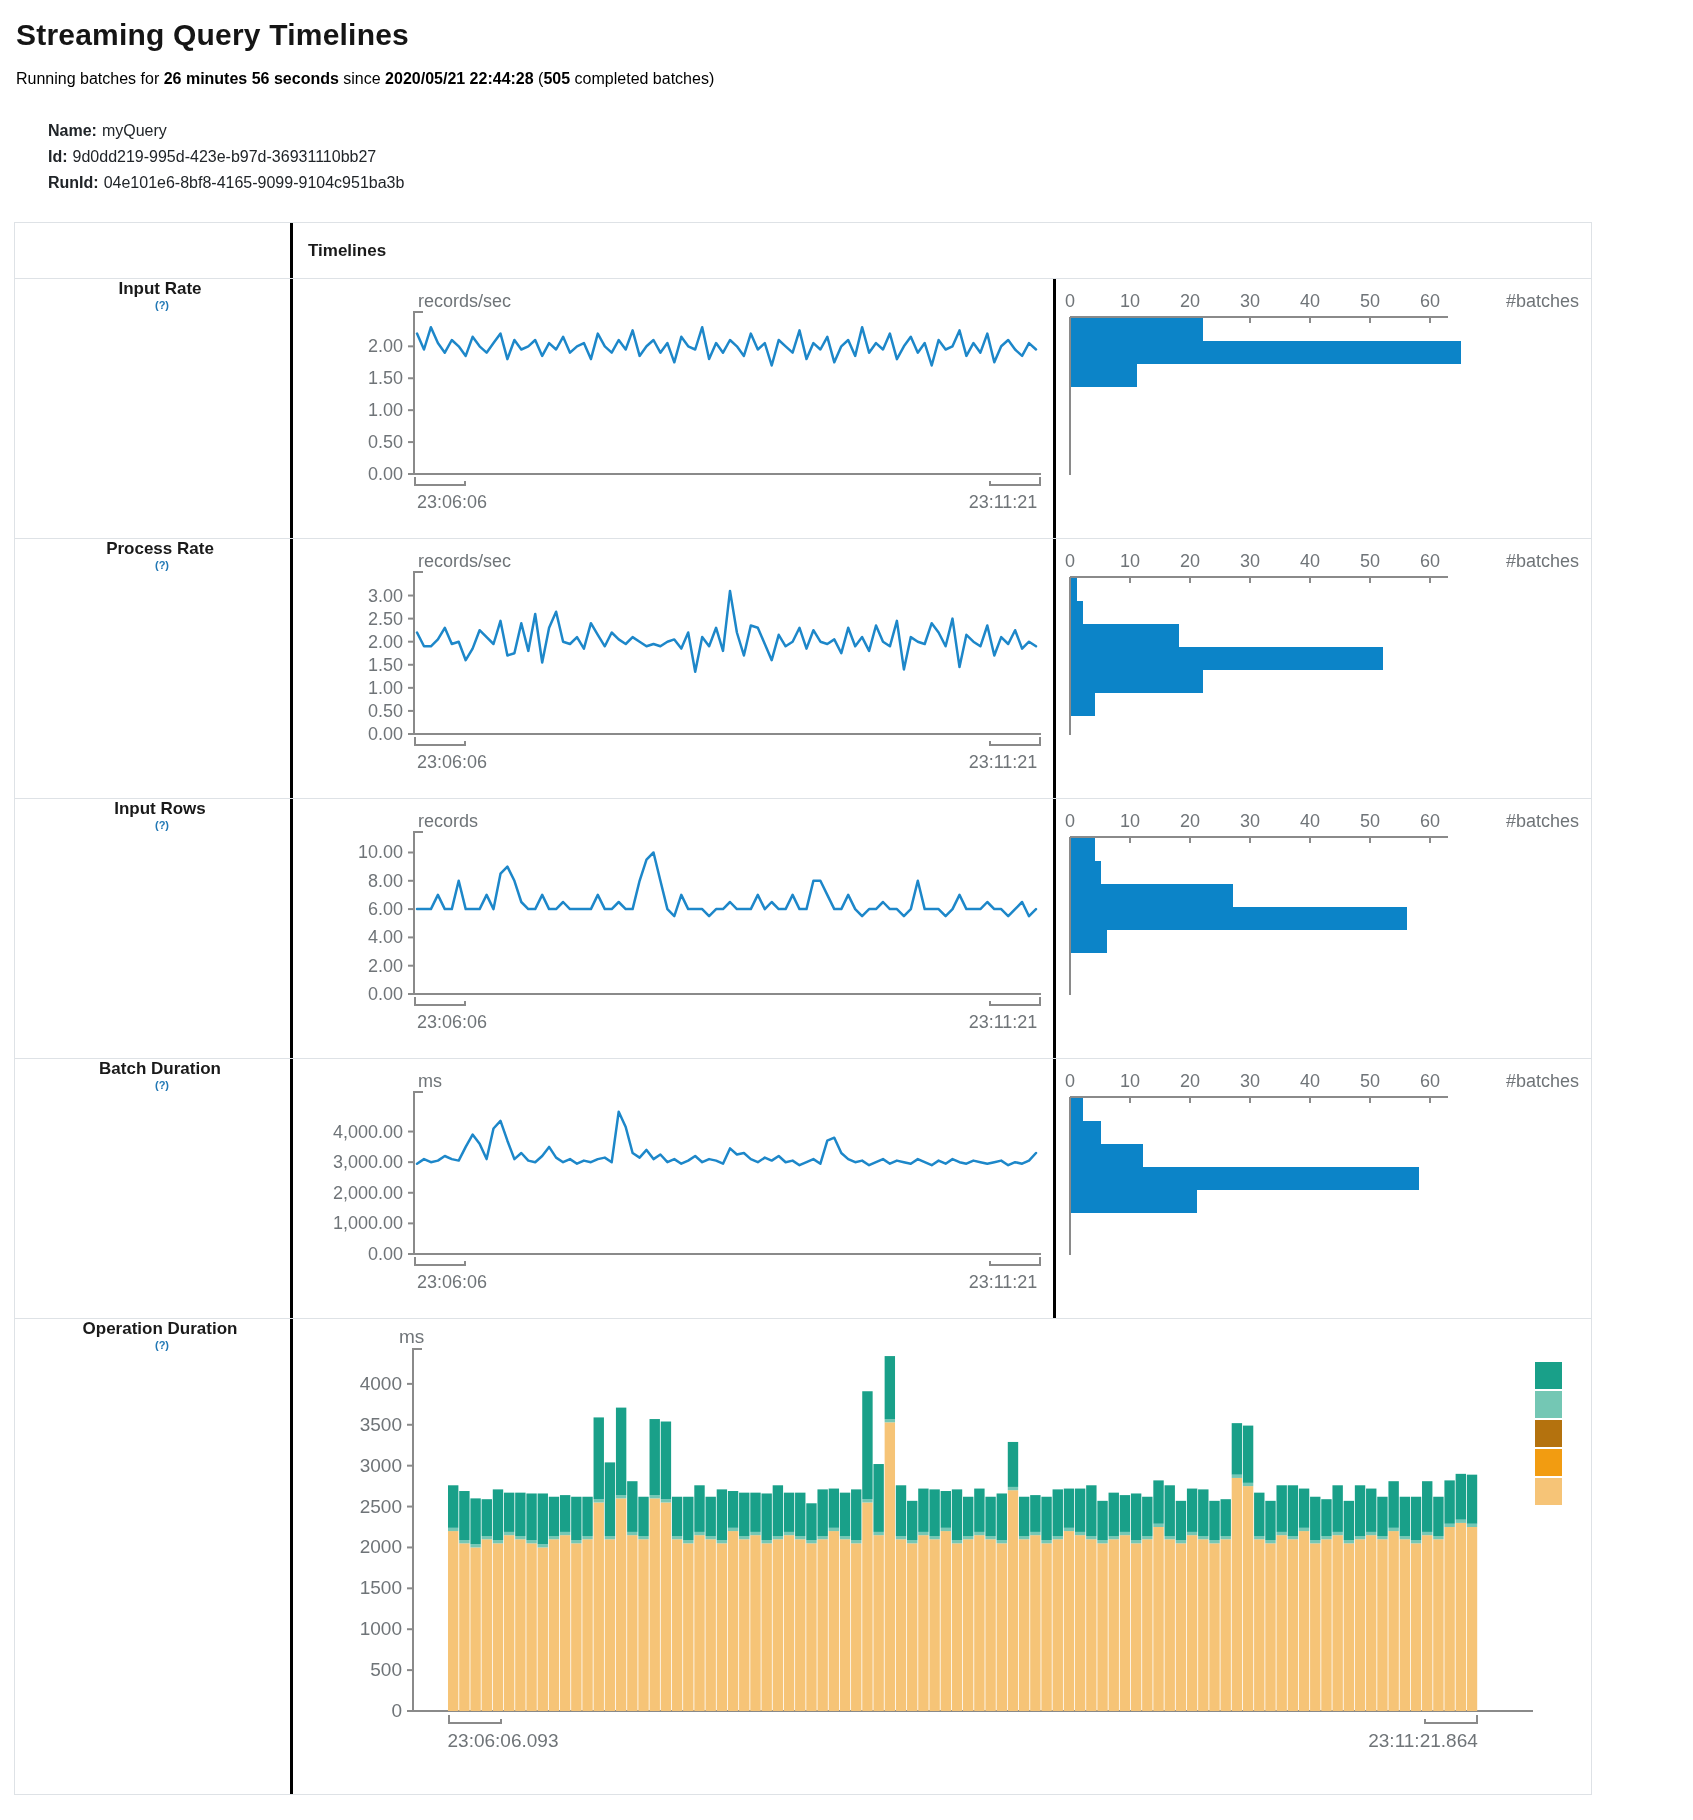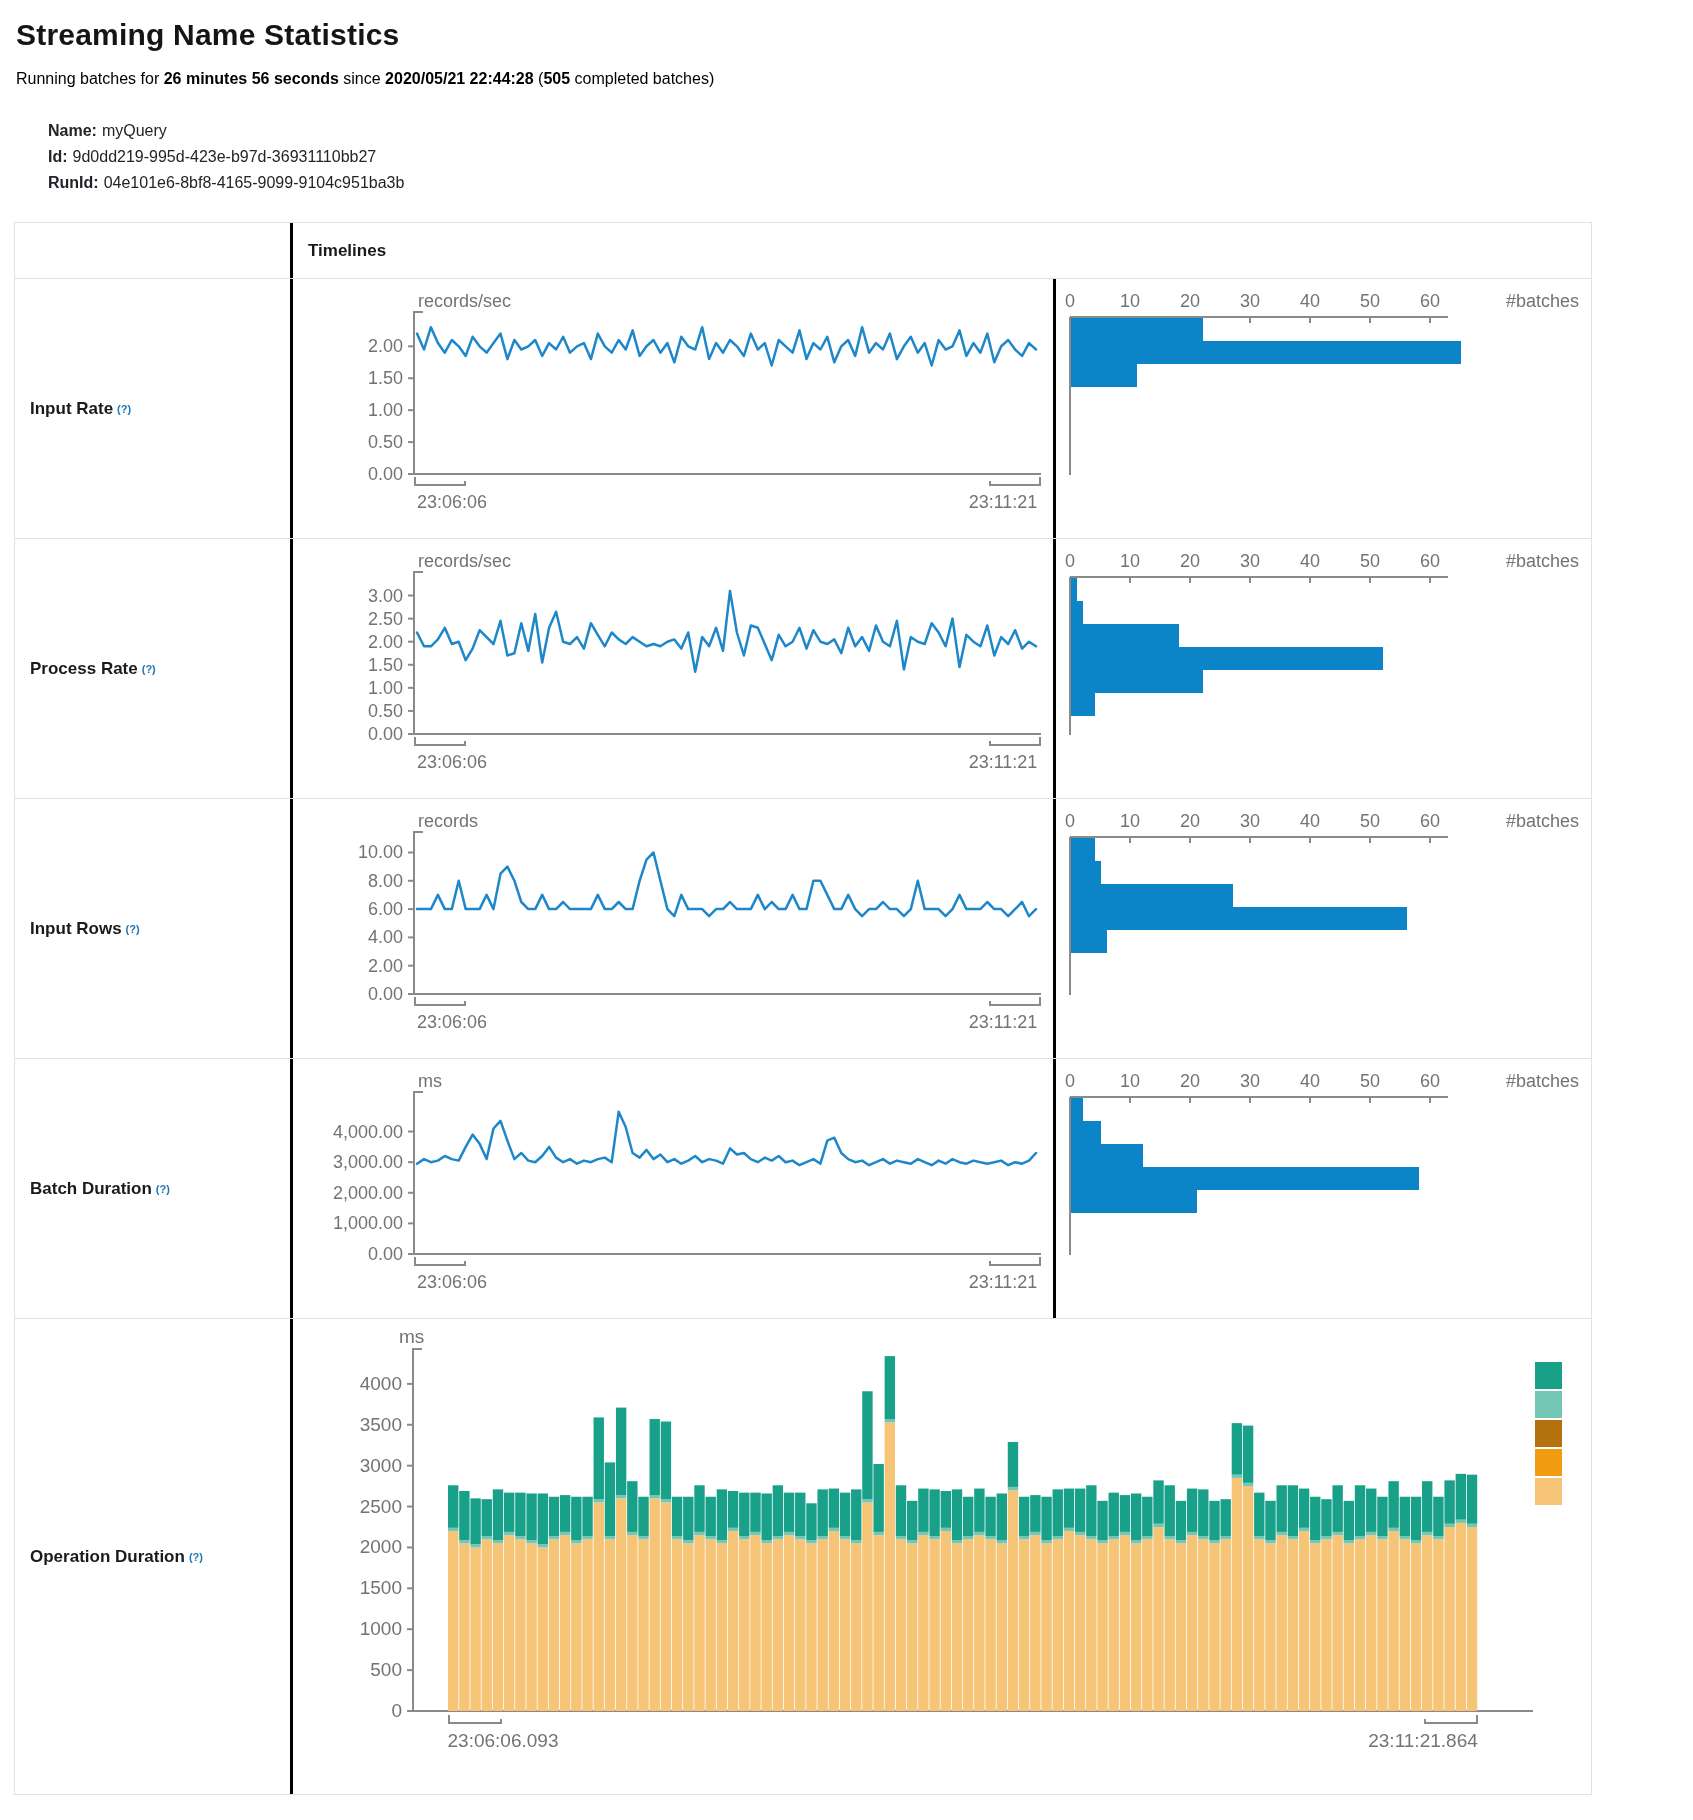--- a/index.html
+++ b/index.html
@@ -9,38 +9,38 @@
   .subtitle{font-size:16px;color:#000000;margin:0 0 30px 2px;}
   .subtitle b{font-weight:700;}
   .meta{margin:0 0 26px 2px;font-size:16px;line-height:26px;}
   .meta .row{white-space:nowrap;margin-left:32px;}
   .meta .lbl{font-weight:700;margin-right:5px;}
   .tbl{border:1px solid #dee2e6;width:1578px;box-sizing:border-box;}
   .trow{display:flex;box-sizing:border-box;border-bottom:1px solid #dee2e6;}
   .trow:last-child{border-bottom:none;}
   .cell{box-sizing:border-box;border-right:3px solid #000000;}
   .cell:last-child{border-right:none;}
-  .label-cell{width:278px;display:flex;align-items:center;padding-left:15px;flex-shrink:0;}
+  .label-cell{width:278px;display:flex;align-items:center;padding-left:15px;flex-shrink:0;flex-direction:column;}
   .tl-cell{width:763px;flex-shrink:0;overflow:hidden;}
   .hg-cell{width:535px;flex-shrink:0;overflow:hidden;}
   .op-cell{width:1298px;flex-shrink:0;overflow:hidden;}
   .hrow{height:56px;}
   .mrow{height:260px;}
   .orow{height:475px;}
   .hrow .cell{display:flex;align-items:center;padding-left:15px;font-size:17px;font-weight:700;color:#1a1a1a;}
   .rowlabel{font-size:17px;font-weight:700;color:#1a1a1a;white-space:nowrap;}
   .help{font-size:11px;color:#2077b4;vertical-align:super;margin-left:4px;font-weight:700;cursor:pointer;}
   svg{display:block;}
   svg text{font-family:"Liberation Sans","DejaVu Sans",sans-serif;}
 </style>
 </head>
 <body>
 
 <div class="page">
-  <h1>Streaming Name Statistics</h1>
+  <h1>Streaming Query Timelines</h1>
 
   <p class="subtitle"><span>Running batches for </span><b>26 minutes 56 seconds</b><span> since </span><b>2020/05/21 22:44:28</b><span> (</span><b>505</b><span> completed batches)</span></p>
 
   <div class="meta">
     <div class="row"><span class="lbl">Name:</span><span>myQuery</span></div>
     <div class="row"><span class="lbl">Id:</span><span>9d0dd219-995d-423e-b97d-36931110bb27</span></div>
     <div class="row"><span class="lbl">RunId:</span><span>04e101e6-8bf8-4165-9099-9104c951ba3b</span></div>
   </div>
 
   <div class="tbl">

